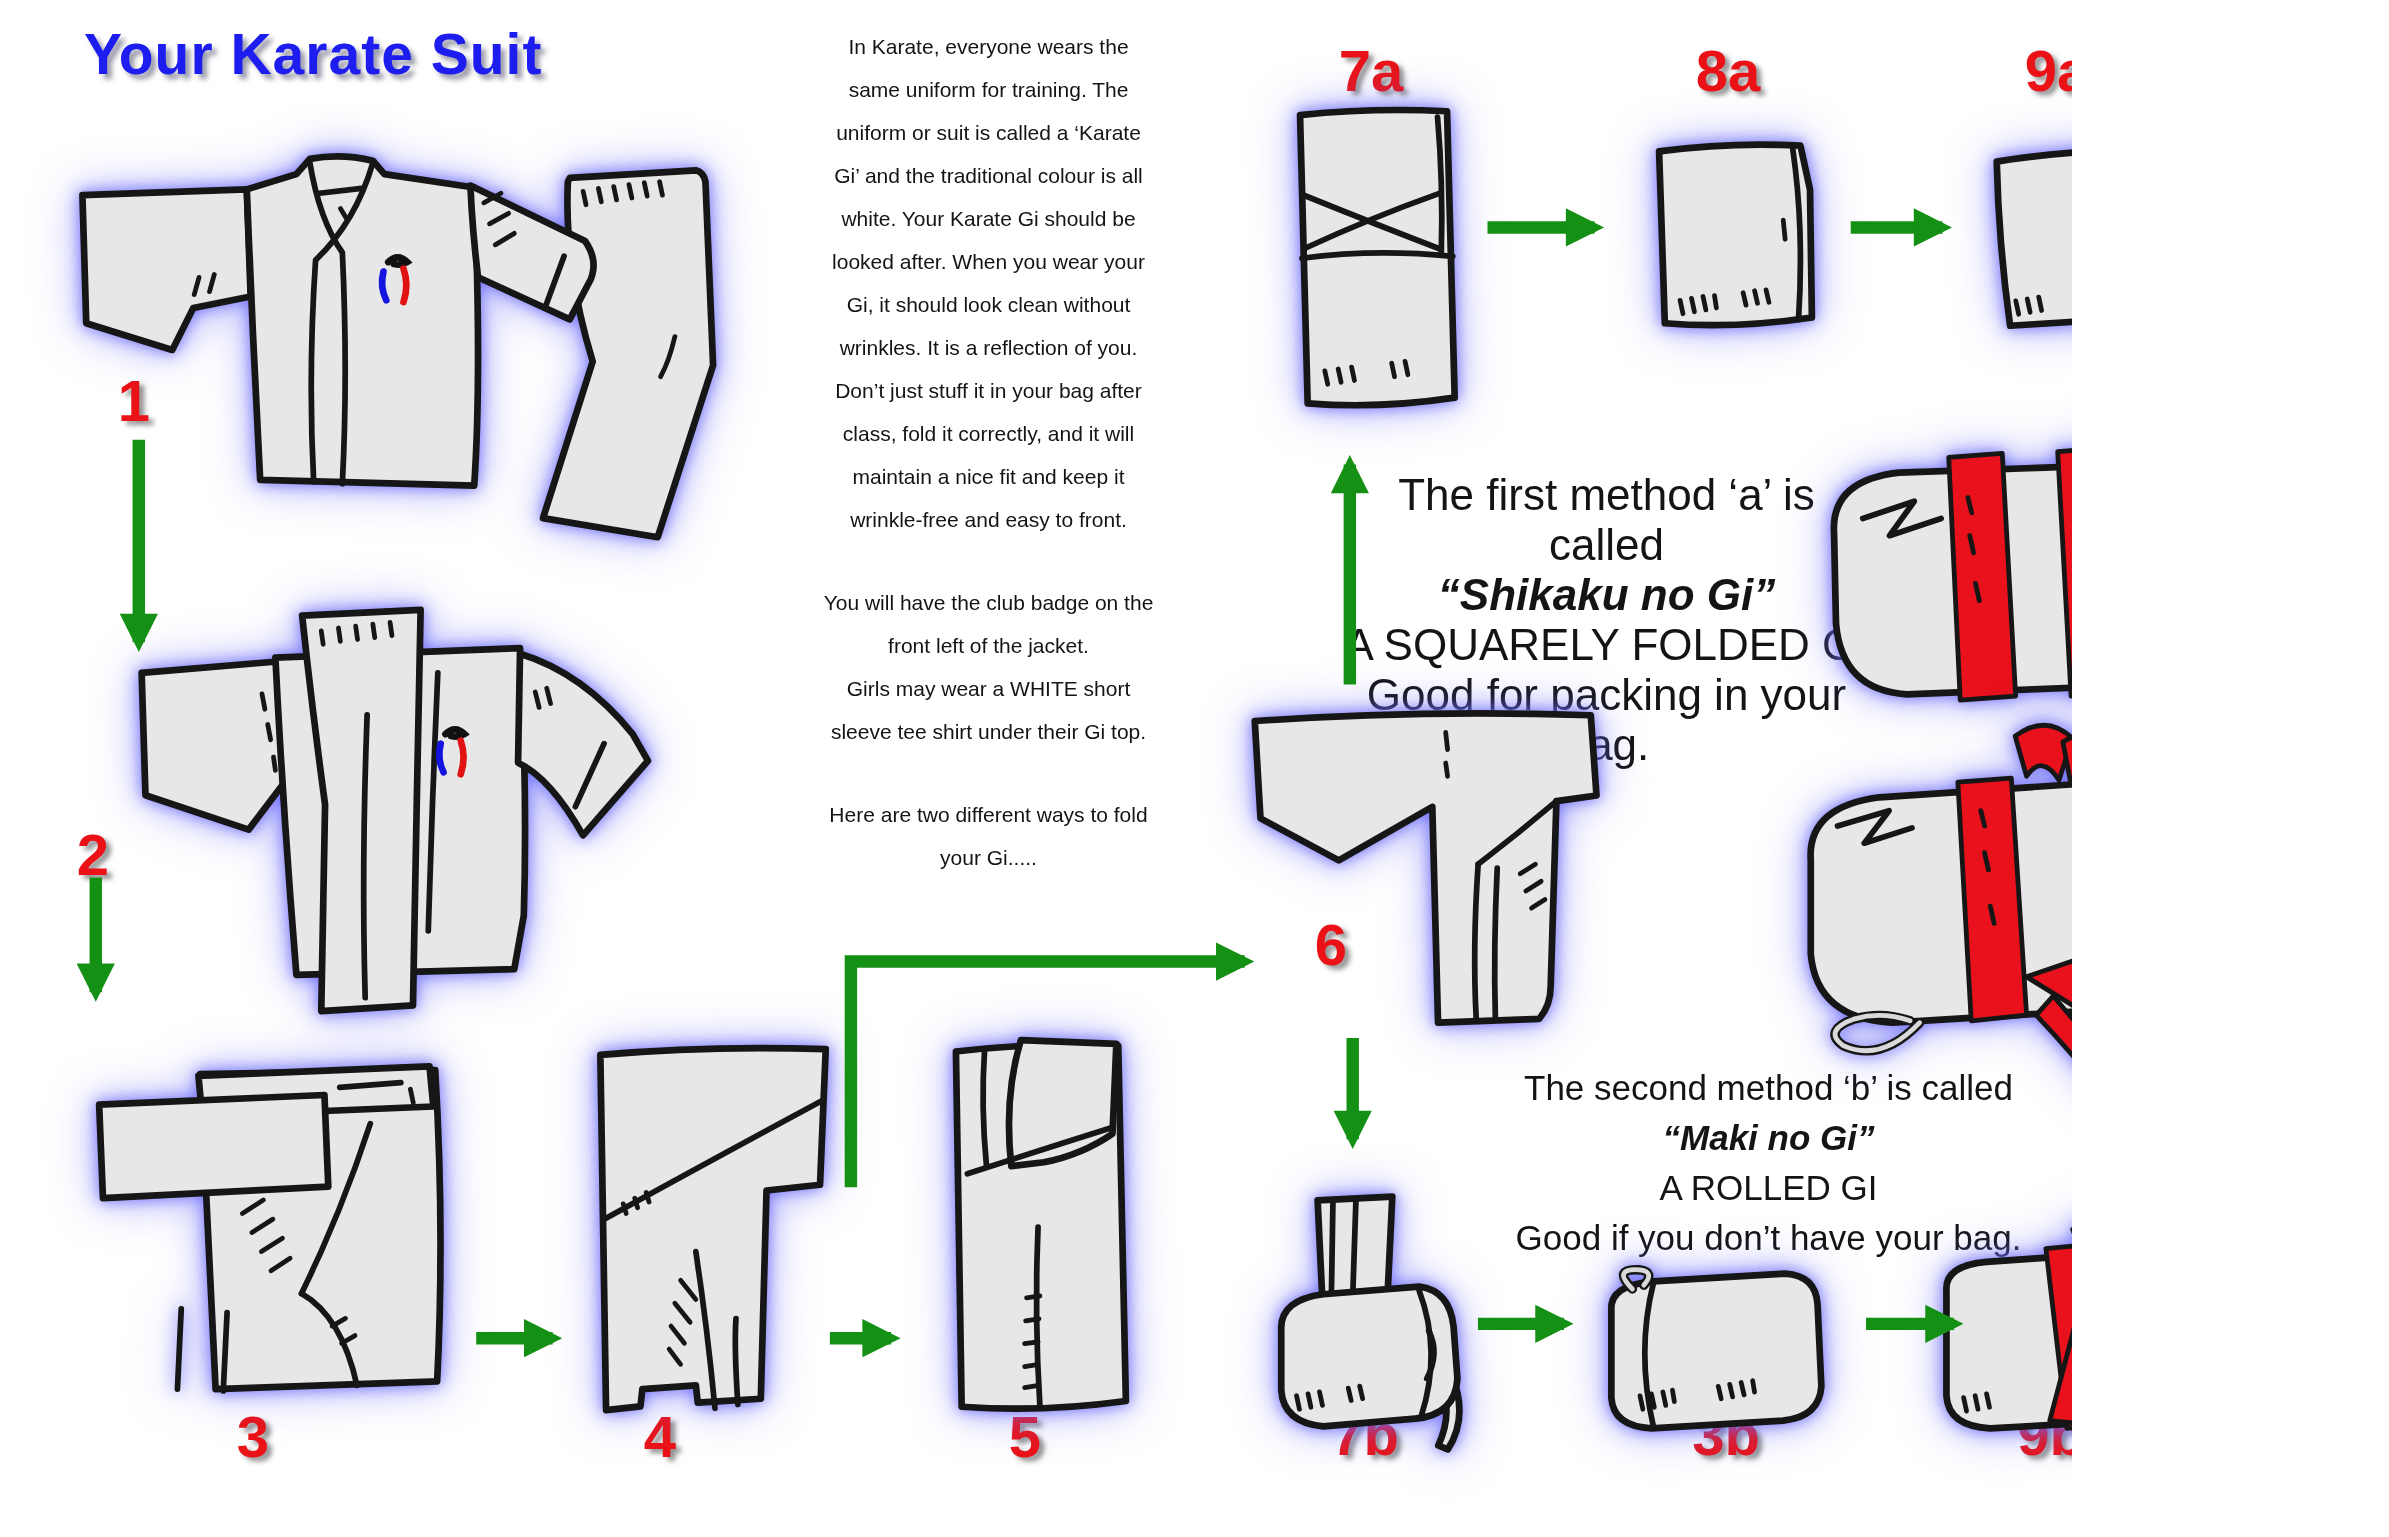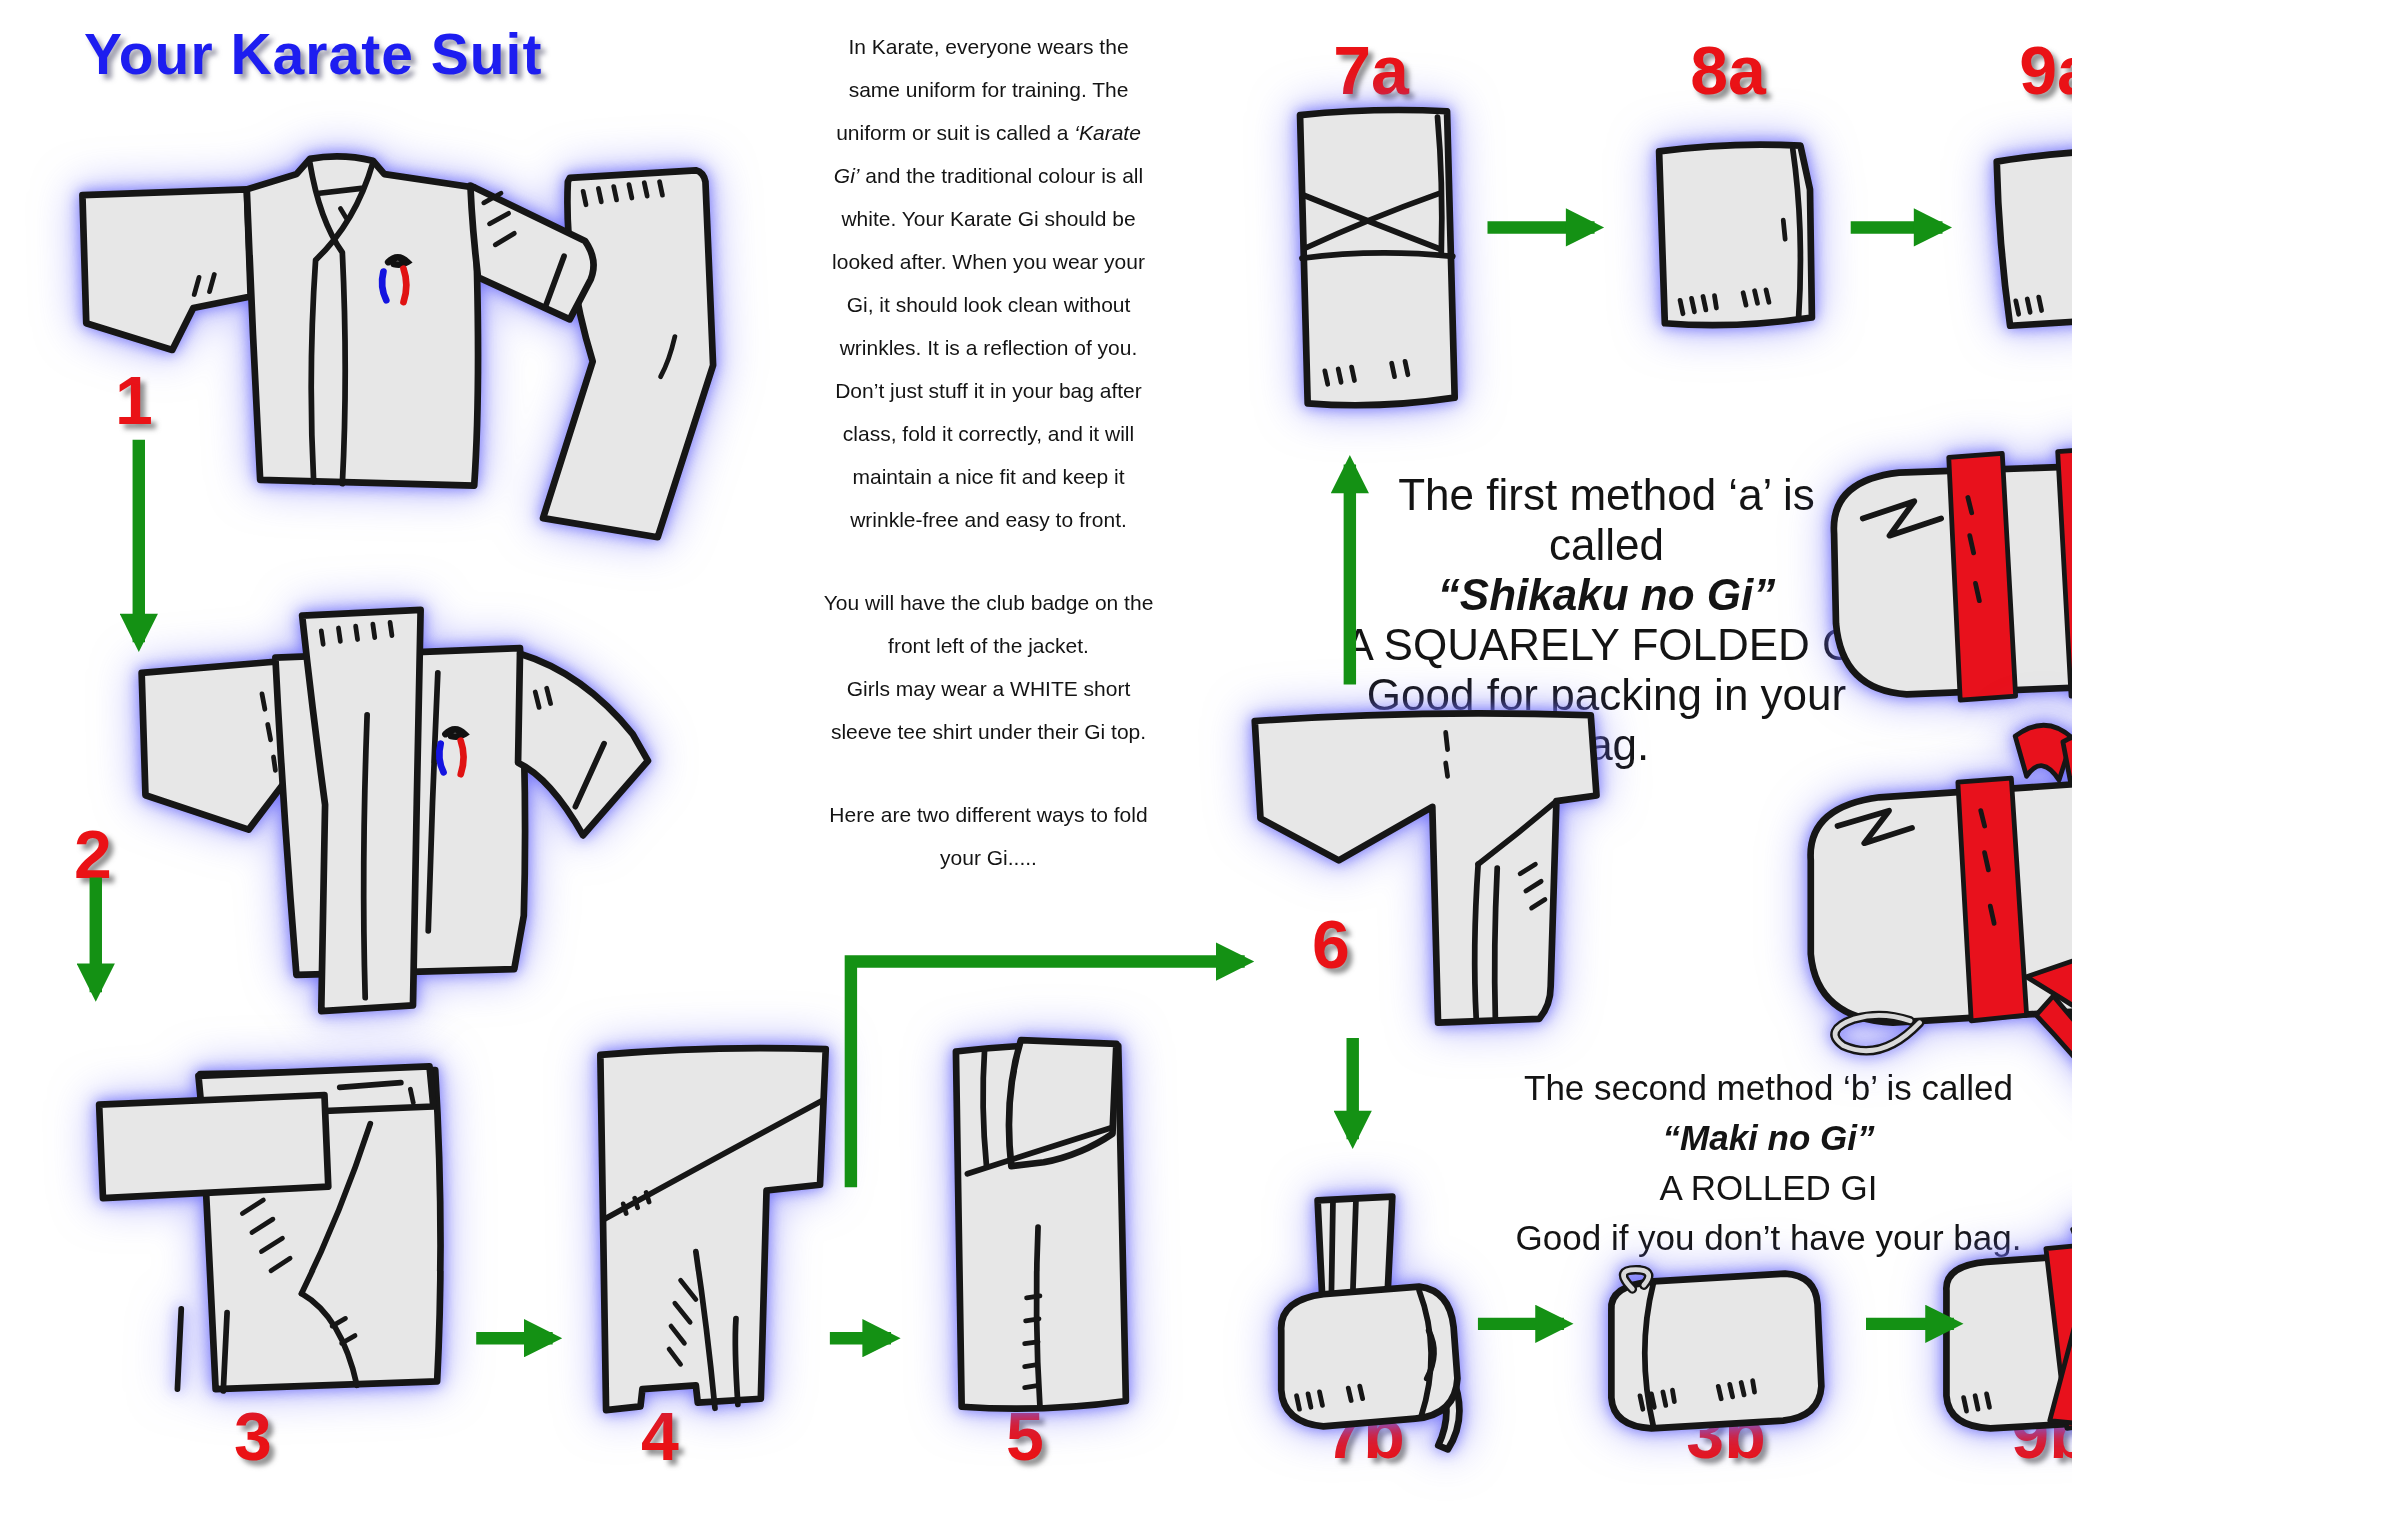--- a/index.html
+++ b/index.html
@@ -5,23 +5,23 @@
   html,body{margin:0;padding:0;background:#ffffff;}
   .page{position:relative;width:2072px;height:1537px;background:#fff;overflow:hidden;
         font-family:"Liberation Sans", sans-serif;color:#141414;}
   .title{position:absolute;left:84px;top:21px;margin:0;font-size:57px;font-weight:700;
          letter-spacing:1px;color:var(--title_blue);text-shadow:4.8px 4.8px 5.7px rgba(130,130,150,.8);}
   .txtblock{position:absolute;text-align:center;font-size:21px;line-height:43px;}
   .intro{left:696px;top:25px;width:585px;}
   .gap{height:40px;}
   .methoda{left:1336px;top:470px;width:541px;font-size:44px;line-height:50px;}
   .methodb{left:1453px;top:1063px;width:631px;font-size:35px;line-height:50px;}
-  .i{font-style:italic;margin-top:30px;}
+  .i{margin-top:30px;}
   .bi{font-style:italic;font-weight:700;}
-  .steplabel{position:absolute;transform:translate(-50%,-50%);font-size:68px;font-weight:700;
+  .steplabel{position:absolute;transform:translate(-50%,-50%);font-size:58px;font-weight:700;
              color:var(--label_red);text-shadow:4.8px 4.8px 5.7px rgba(110,110,110,.75);white-space:nowrap;}
   .sketch{position:absolute;filter:drop-shadow(0 0 7.6px rgba(104,104,248,.9)) drop-shadow(0 0 21px rgba(104,104,248,.5));}
   .gi{fill:var(--gi_fill);stroke:var(--ink);stroke-width:7;stroke-linejoin:round;stroke-linecap:round;}
   .ink{fill:none;stroke:var(--ink);stroke-width:6;stroke-linecap:round;stroke-linejoin:round;}
   .tick{fill:none;stroke:var(--ink);stroke-width:5;stroke-linecap:round;}
   .belt{fill:var(--belt_red);stroke:var(--ink);stroke-width:5;stroke-linejoin:round;}
   .cordb{fill:none;stroke:var(--ink);stroke-width:10;stroke-linecap:round;}
   .cordw{fill:none;stroke:#d9d9d9;stroke-width:5;stroke-linecap:round;}
   .bstroke{stroke:#111;stroke-width:7;fill:none;stroke-linecap:round;}
   .bblue{stroke:#1414e0;stroke-width:7;fill:none;stroke-linecap:round;}

